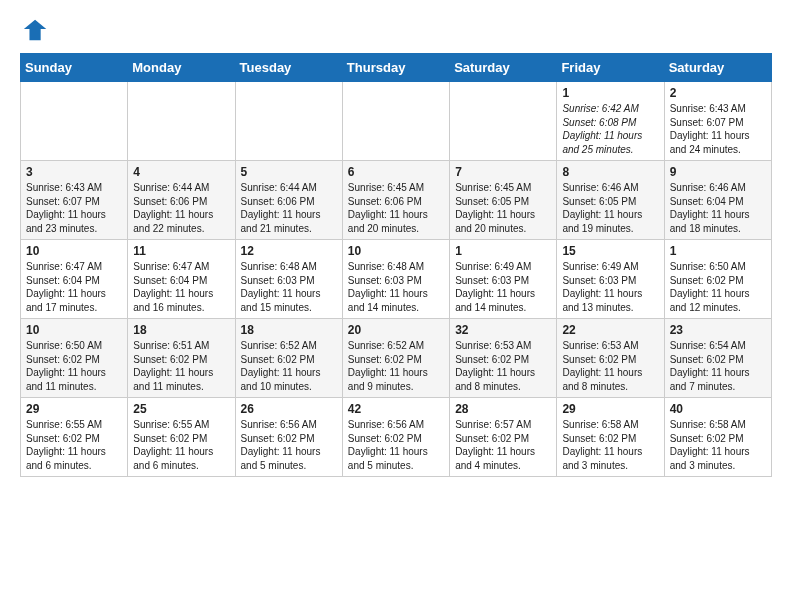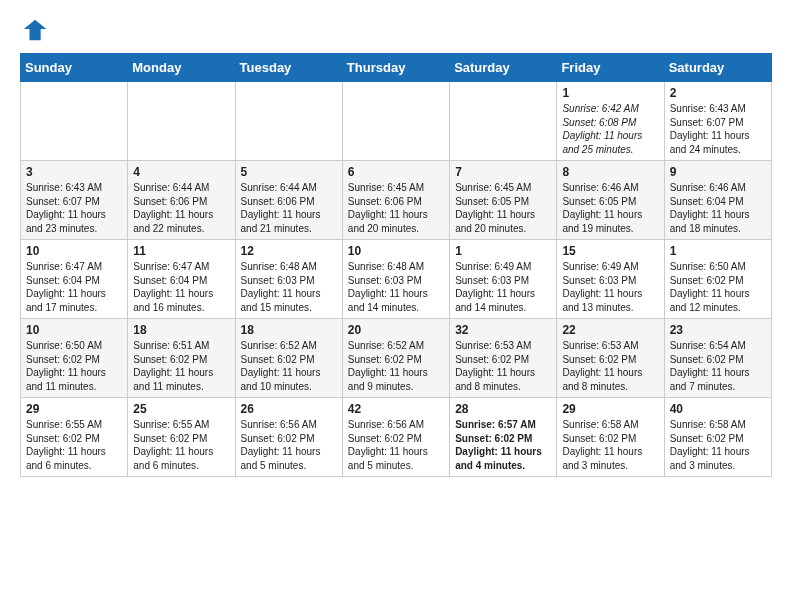--- a/index.html
+++ b/index.html
@@ -318,21 +318,21 @@
         </td>
         <td>
           <span class="day-num">42</span>
           <div class="day-info" style="white-space: pre-line;">Sunrise: 6:56 AM
 Sunset: 6:02 PM
 Daylight: 11 hours
 and 5 minutes.</div>
         </td>
         <td>
           <span class="day-num">28</span>
-          <div class="day-info" style="white-space: pre-line; font-weight: bold;">Sunrise: 6:57 AM
+          <div class="day-info" style="white-space: pre-line;">Sunrise: 6:57 AM
 Sunset: 6:02 PM
 Daylight: 11 hours
 and 4 minutes.</div>
         </td>
         <td>
           <span class="day-num">29</span>
           <div class="day-info" style="white-space: pre-line;">Sunrise: 6:58 AM
 Sunset: 6:02 PM
 Daylight: 11 hours
 and 3 minutes.</div>

